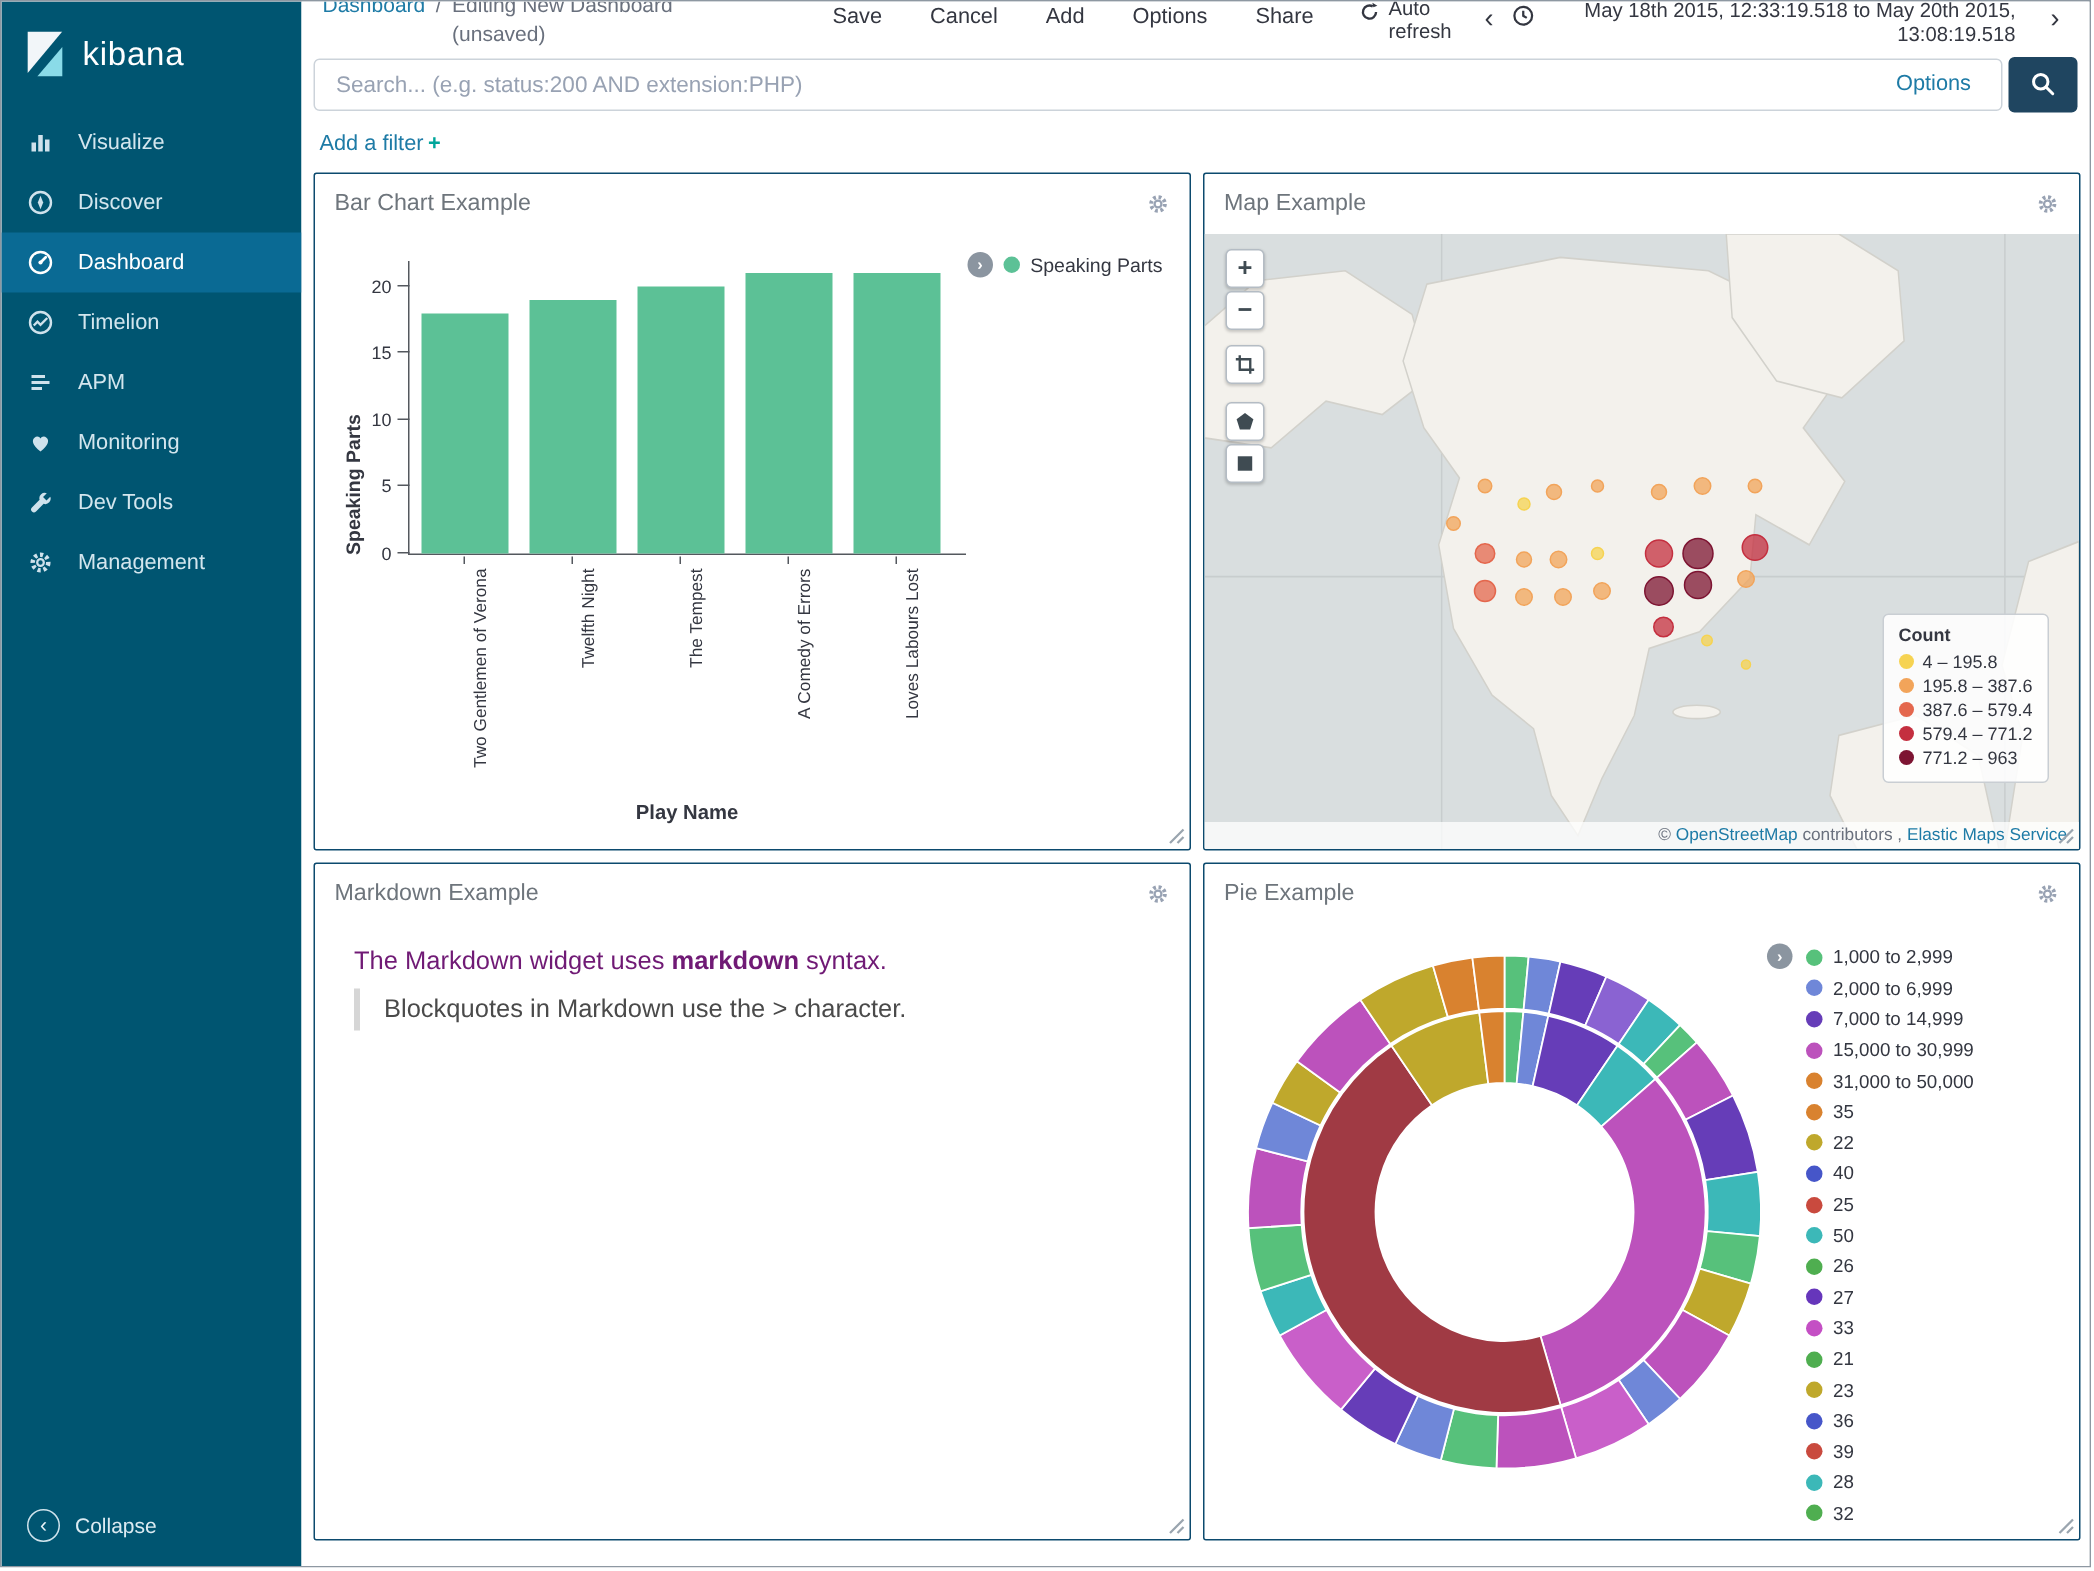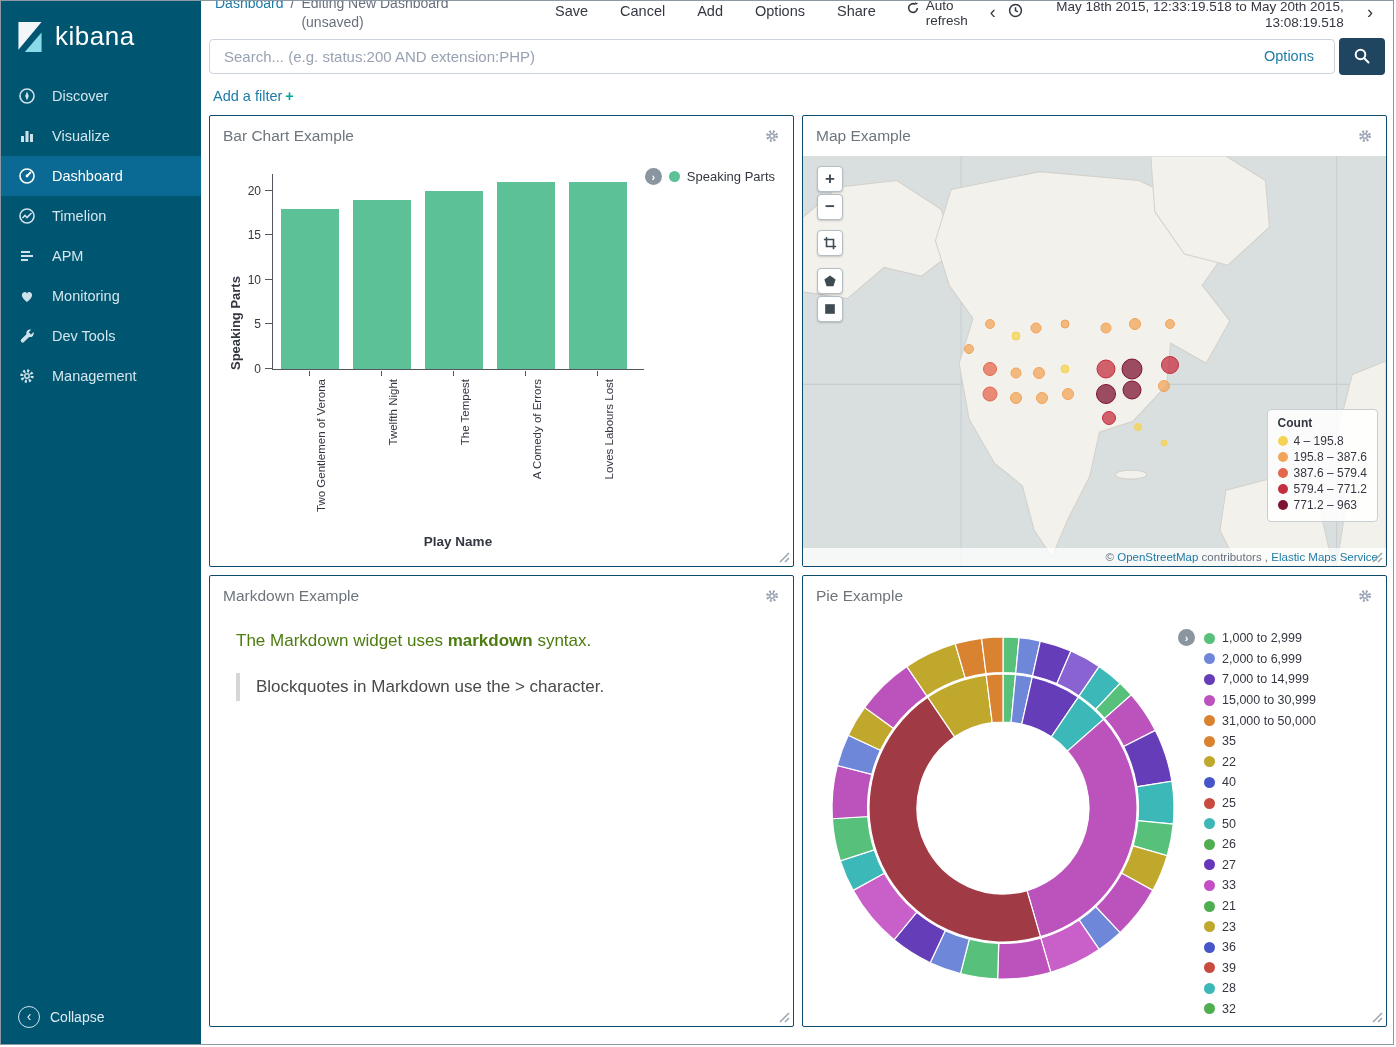--- a/index.html
+++ b/index.html
@@ -3,21 +3,21 @@
 <meta charset="utf-8">
 <style>
   * { box-sizing: border-box; }
   html,body { margin:0; padding:0; background:#fff; }
   body { font-family:"Liberation Sans", sans-serif; }
   .frame { width:1394px; height:1045px; border:1px solid #8e98a2; display:flex; overflow:hidden; background:#fff; }
 
   
   .sidebar { width:200px; min-width:200px; background:#005571; color:#dcebf2; display:flex; flex-direction:column; }
   .logo { display:flex; align-items:center; gap:12px; padding:20px 16px 24px 16px; }
-  .logo-text { font-size:26px; color:#fff; letter-spacing:.5px; }
+  .logo-text { font-size:22px; color:#fff; letter-spacing:.5px; }
   .side-item { display:flex; align-items:center; gap:14px; padding:11px 17px; font-size:14.5px; color:#d3e6ee; cursor:pointer; }
   .side-item.active { background:#0a6a94; color:#fff; }
   .side-icon { width:20px; height:18px; display:inline-flex; color:#cfe2ec; }
   .side-item.active .side-icon { color:#fff; }
   .side-spacer { flex:1; }
   .collapse { display:flex; align-items:center; gap:10px; padding:14px 17px 16px; font-size:14px; cursor:pointer; }
   .collapse-circle { width:22px; height:22px; border:1.5px solid #cfe3ec; border-radius:50%; display:flex; align-items:center; justify-content:center; font-size:14px; color:#e9f3f8; padding-bottom:2px; }
 
   
   .main { flex:1; min-width:0; display:flex; flex-direction:column; background:#fff; }
@@ -72,31 +72,31 @@
   .bc-xtick { position:absolute; top:0; width:1px; height:5px; background:#54585e; }
   .bc-xlab { position:absolute; top:8px; white-space:nowrap; font-size:11.5px; color:#343741; transform:rotate(-90deg) translateX(-100%); transform-origin:0 0; }
   .bc-xtitle { position:absolute; left:62px; top:360px; width:372px; text-align:center; font-weight:bold; font-size:13.5px; color:#343741; }
 
   
   .map-body { position:absolute; left:0; right:0; top:40px; bottom:0; background:#d9dedf; overflow:hidden; cursor:grab; }
   .map-land { position:absolute; inset:0; width:100%; height:100%; }
   .map-markers { position:absolute; inset:0; }
   .map-marker { position:absolute; border-radius:50%; transform:translate(-50%,-50%); cursor:pointer; }
   .map-btn { position:absolute; left:14px; width:26px; height:26px; background:#fff; border:1px solid #b4bcc4; border-radius:4px; display:flex; align-items:center; justify-content:center; font-size:17px; font-weight:bold; color:#3f4b52; cursor:pointer; box-shadow:0 1px 2px rgba(0,0,0,.18); padding:0; }
-  .map-legend { position:absolute; right:8px; bottom:44px; background:rgba(255,255,255,.88); border:1px solid #c9ced3; border-radius:4px; padding:6px 10px 8px; font-size:12px; color:#343741; }
+  .map-legend { position:absolute; right:20px; bottom:44px; background:rgba(255,255,255,.88); border:1px solid #c9ced3; border-radius:4px; padding:6px 10px 8px; font-size:12px; color:#343741; }
   .map-legend-title { font-weight:bold; margin-bottom:3px; }
   .map-legend-row { display:flex; align-items:center; gap:6px; line-height:16px; }
   .map-legend-dot { width:10px; height:10px; border-radius:50%; display:inline-block; }
   .map-attrib { position:absolute; left:0; right:0; bottom:0; background:rgba(255,255,255,.75); font-size:11.5px; color:#69707d; text-align:right; padding:3px 8px; }
   .map-attrib a { color:#1e7ba6; text-decoration:none; cursor:pointer; }
 
   
   .md-body { padding:18px 26px; }
   .md-body h1 { font-size:33px; font-weight:bold; color:#3c3c3c; margin:4px 0 14px; padding-bottom:14px; border-bottom:1px solid #dcdcdc; }
-  .md-body p { font-size:17px; color:#4d7c0f; margin:0 0 22px; }
+  .md-body p { font-size:17px; color:#701a75; margin:0 0 8px; }
   .md-body blockquote { margin:0; padding:4px 0 4px 16px; border-left:4px solid #d6d6d6; font-size:17px; color:#4a4a4a; }
 
   
   .pie-body { position:absolute; left:0; right:0; top:40px; bottom:0; }
   .pie-svg { position:absolute; left:24px; top:16px; }
   .pie-legend { position:absolute; right:12px; top:0; width:196px; padding:12px 0 0 26px; font-size:12.5px; color:#343741; }
   .pie-legend-row { display:flex; align-items:center; gap:7px; height:20.6px; cursor:pointer; }
   .pie-arrow { position:absolute; left:0; top:13px; }
 </style>
 </head>
@@ -109,35 +109,35 @@
       <svg width="26" height="30" viewBox="0 0 22 26">
         <path d="M1 0 H21 L1 24 Z" fill="#f2f6f9"></path>
         <path d="M6.5 26 L21 9 V26 Z" fill="#8adbe8"></path>
       </svg>
       <span class="logo-text">kibana</span>
     </div>
     <nav id="side-nav">
         <div class="side-item">
           <span class="side-icon">
             <svg width="18" height="18" viewBox="0 0 18 18">
-              <circle cx="9" cy="9" r="7" fill="none" stroke="currentColor" stroke-width="1.6"></circle>
-              <path d="M9 4.5 L10.8 9 L9 13.5 L7.2 9 Z" fill="currentColor"></path>
-            </svg>
-          </span>
-          <span>Discover</span>
-        </div>
-        <div class="side-item">
-          <span class="side-icon">
-            <svg width="18" height="18" viewBox="0 0 18 18">
               <rect x="3" y="9" width="3" height="6" fill="currentColor"></rect>
               <rect x="7.5" y="4" width="3" height="11" fill="currentColor"></rect>
               <rect x="12" y="7" width="3" height="8" fill="currentColor"></rect>
             </svg>
           </span>
           <span>Visualize</span>
+        </div>
+        <div class="side-item">
+          <span class="side-icon">
+            <svg width="18" height="18" viewBox="0 0 18 18">
+              <circle cx="9" cy="9" r="7" fill="none" stroke="currentColor" stroke-width="1.6"></circle>
+              <path d="M9 4.5 L10.8 9 L9 13.5 L7.2 9 Z" fill="currentColor"></path>
+            </svg>
+          </span>
+          <span>Discover</span>
         </div>
         <div class="side-item active">
           <span class="side-icon">
             <svg width="18" height="18" viewBox="0 0 18 18">
               <circle cx="9" cy="9" r="7" fill="none" stroke="currentColor" stroke-width="1.6"></circle>
               <path d="M9 9 L12.5 5.5" stroke="currentColor" stroke-width="1.8" stroke-linecap="round"></path>
               <circle cx="9" cy="9" r="1.4" fill="currentColor"></circle>
             </svg>
           </span>
           <span>Dashboard</span>

